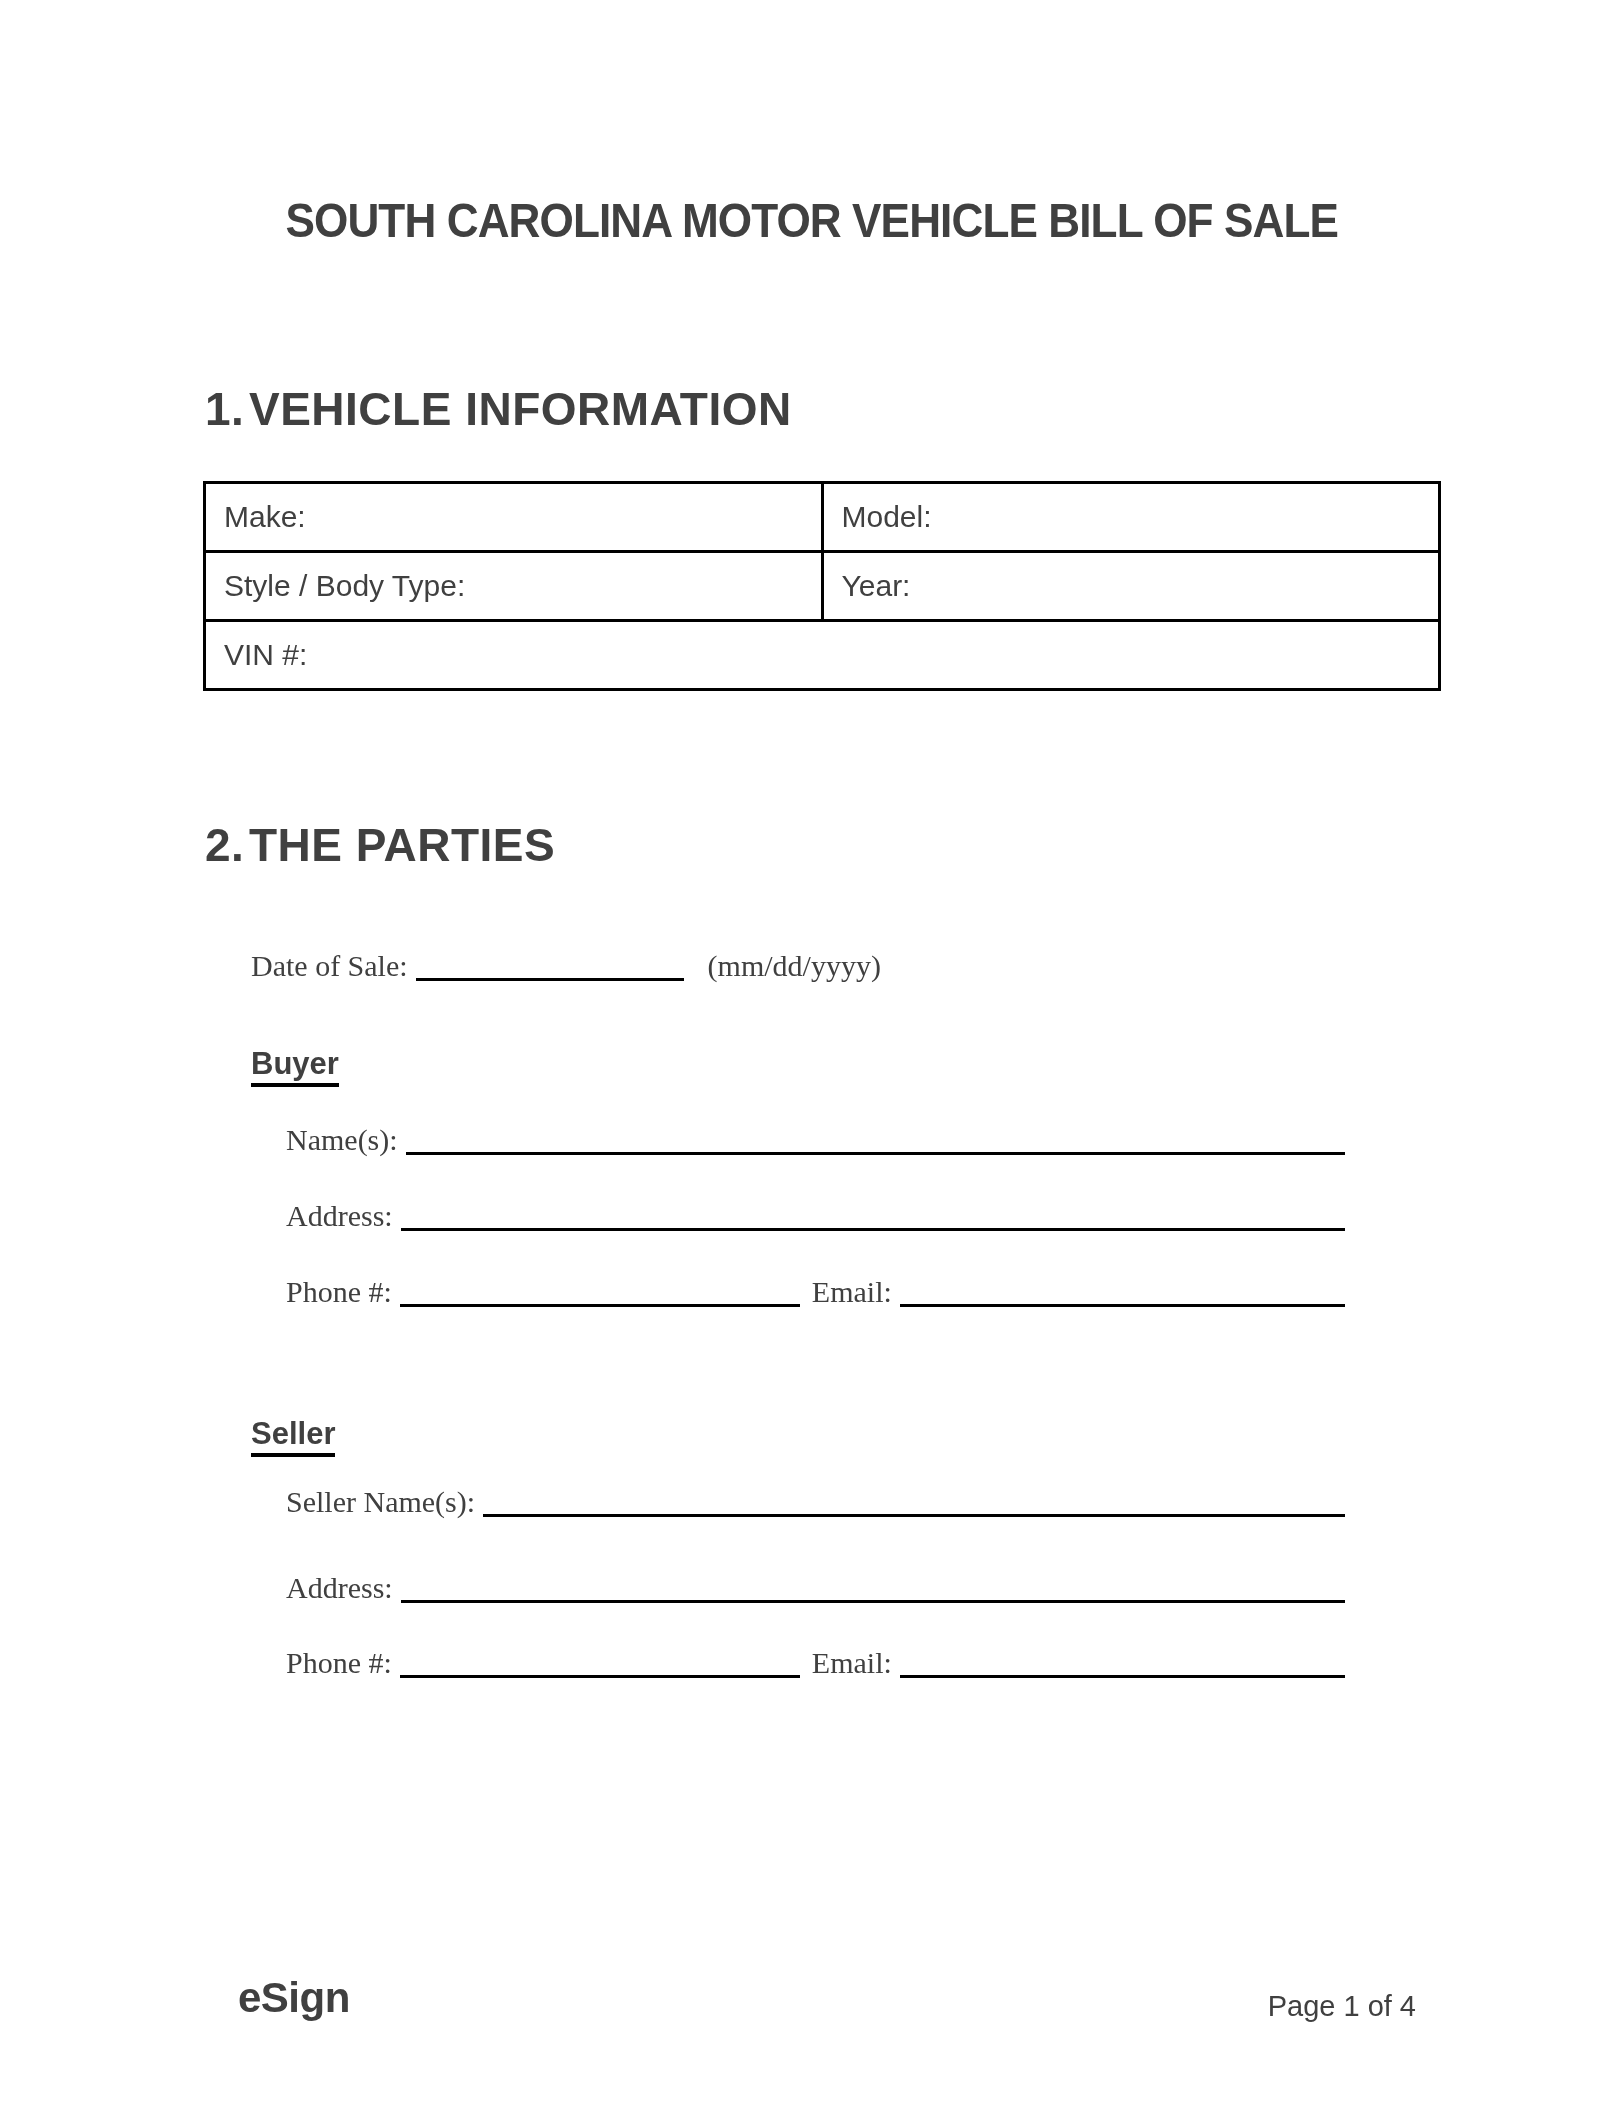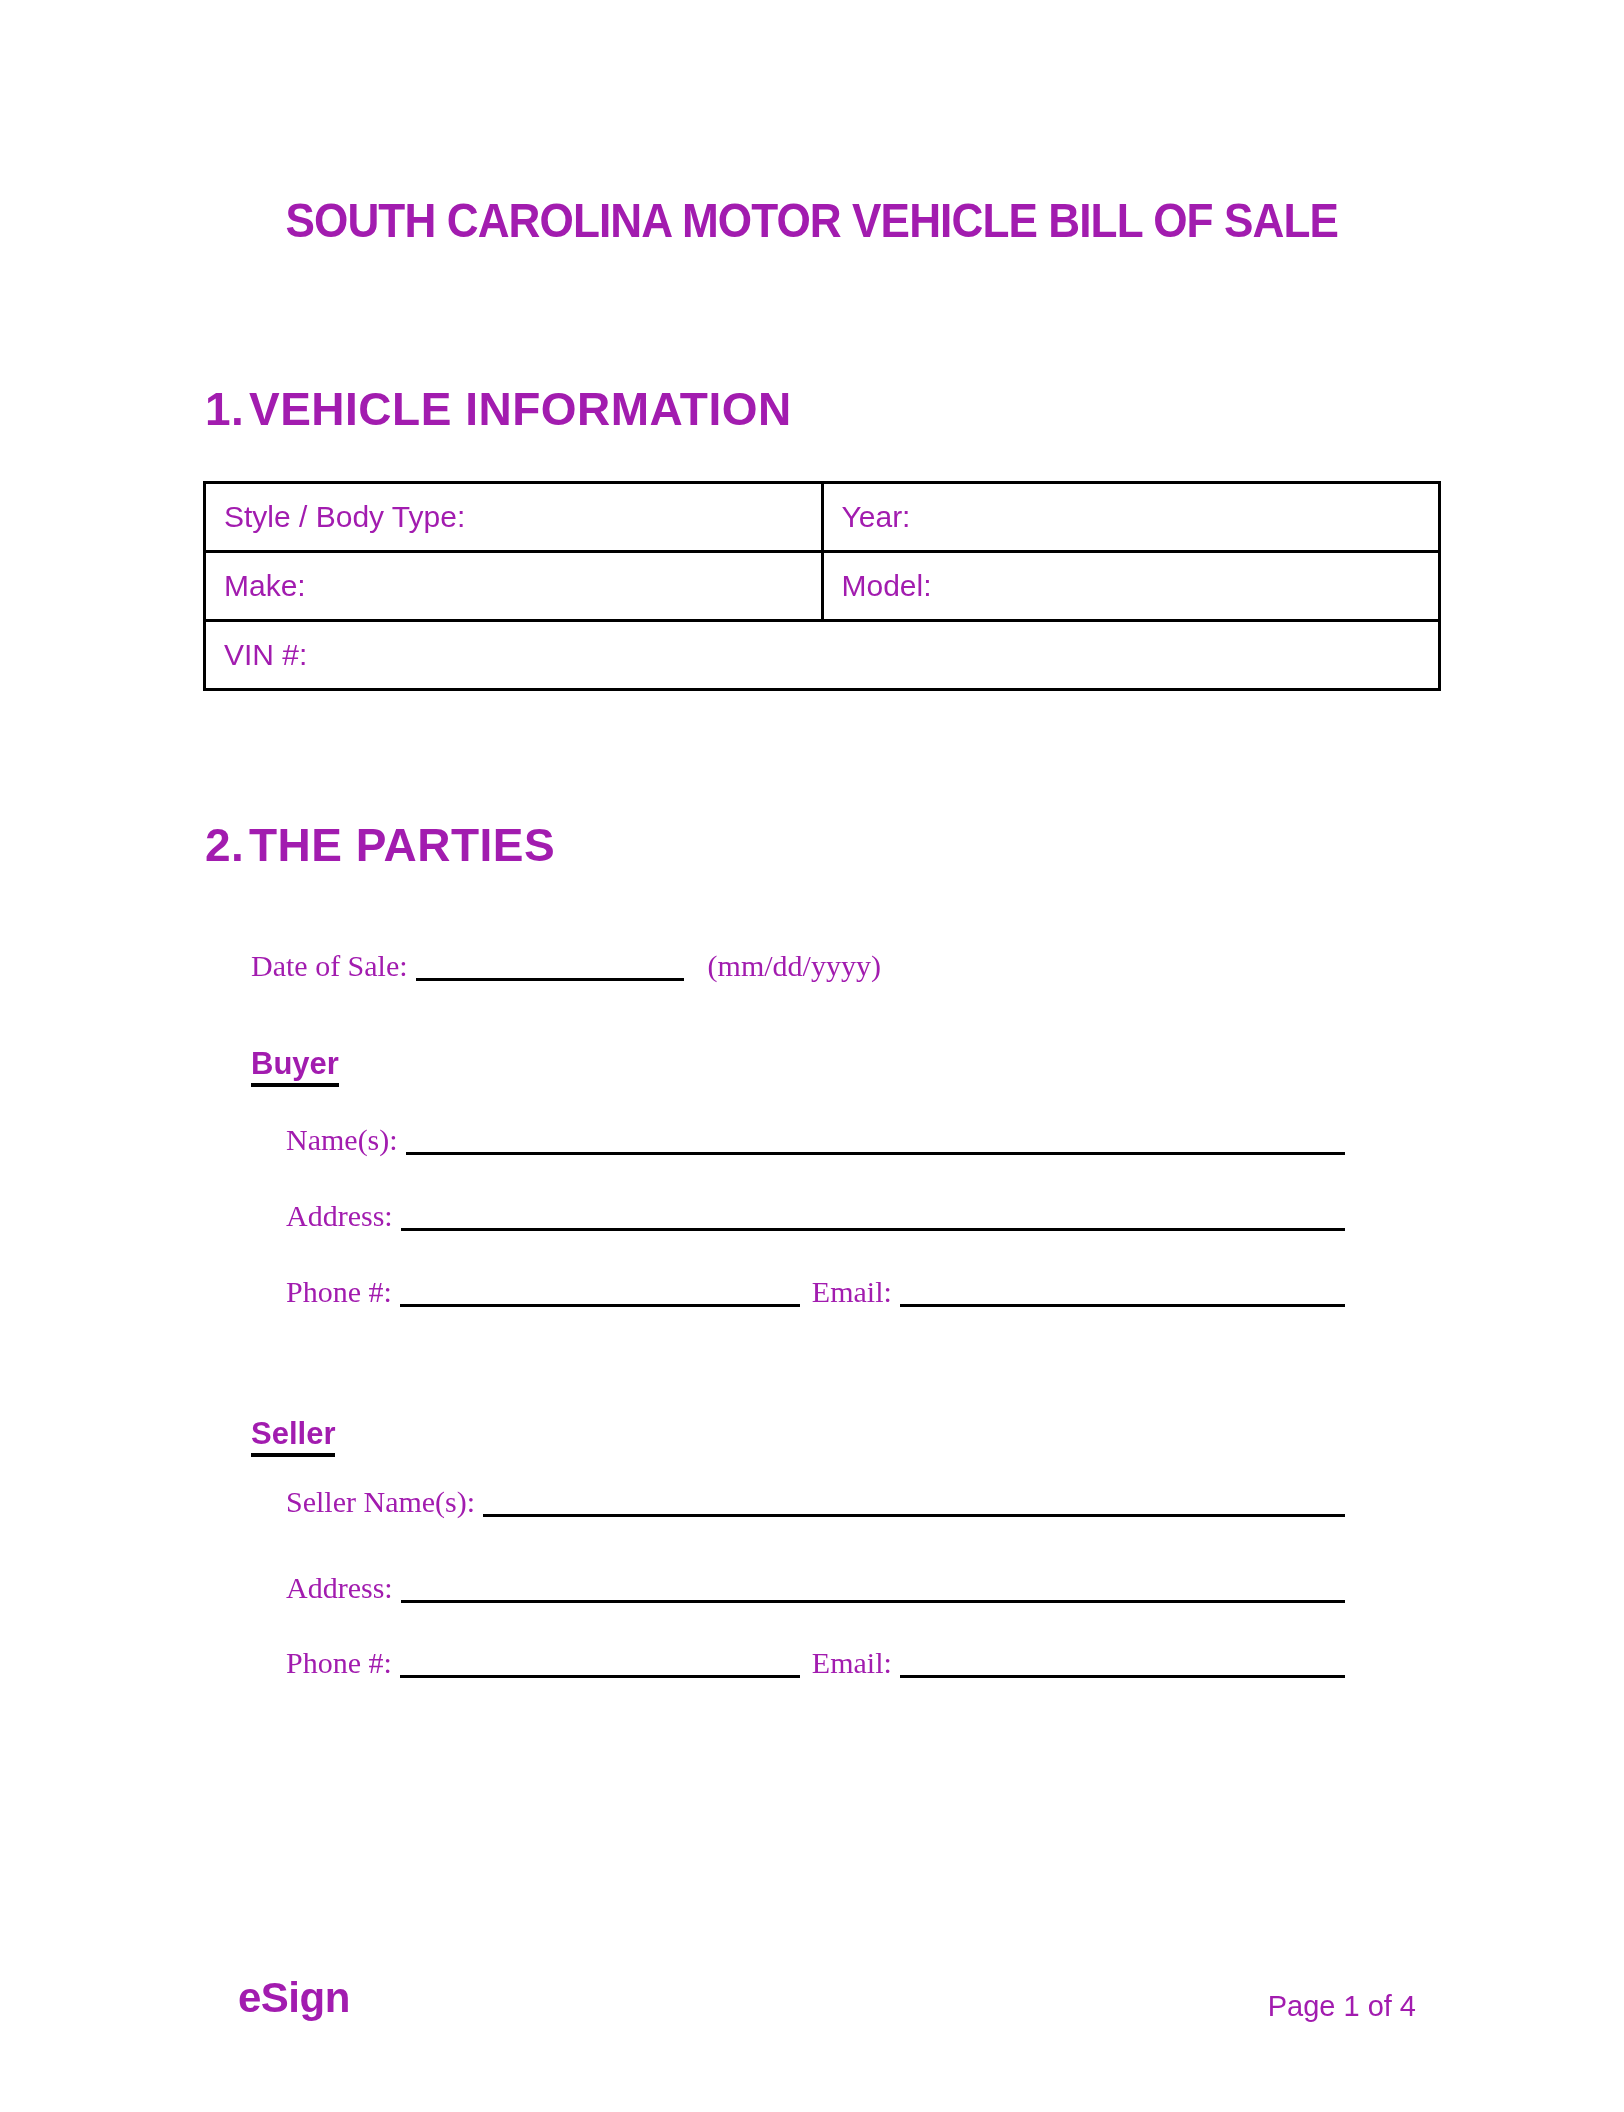--- a/index.html
+++ b/index.html
@@ -1,21 +1,21 @@
 <!DOCTYPE html>
 <html><head>
 <meta charset="utf-8">
 <style>
   html,body{margin:0;padding:0;background:#e8e8e8;}
   .page{
     position:relative;
     width:1624px;height:2112px;
     background:#ffffff;
     font-family:"Liberation Sans","DejaVu Sans",sans-serif;
-    color:#a21caf;
+    color:#404040;
     overflow:hidden;
   }
   .doc-title{
     position:absolute;top:192px;left:0;width:100%;
     text-align:center;
   }
   .doc-title .t-inner{
     display:inline-block;
     font-size:49px;font-weight:bold;letter-spacing:-1px;
     transform:scaleX(0.90);transform-origin:center;
@@ -94,32 +94,32 @@
   </div>
 
   <div class="sec-heading sec-1">
     <span class="sec-num">1.</span><span>VEHICLE INFORMATION</span>
   </div>
 
   <table class="v-table">
     <tbody>
         <tr>
       <td>
+        <span>Make:</span>
+      </td>
+      <td>
+        <span>Model:</span>
+      </td>
+    </tr>
+    <tr>
+      <td>
         <span>Style / Body Type:</span>
       </td>
       <td>
         <span>Year:</span>
-      </td>
-    </tr>
-    <tr>
-      <td>
-        <span>Make:</span>
-      </td>
-      <td>
-        <span>Model:</span>
       </td>
     </tr>
     <tr>
       <td colspan="2">
         <span>VIN #:</span>
       </td>
     </tr>
   </tbody>
     </table>
 

